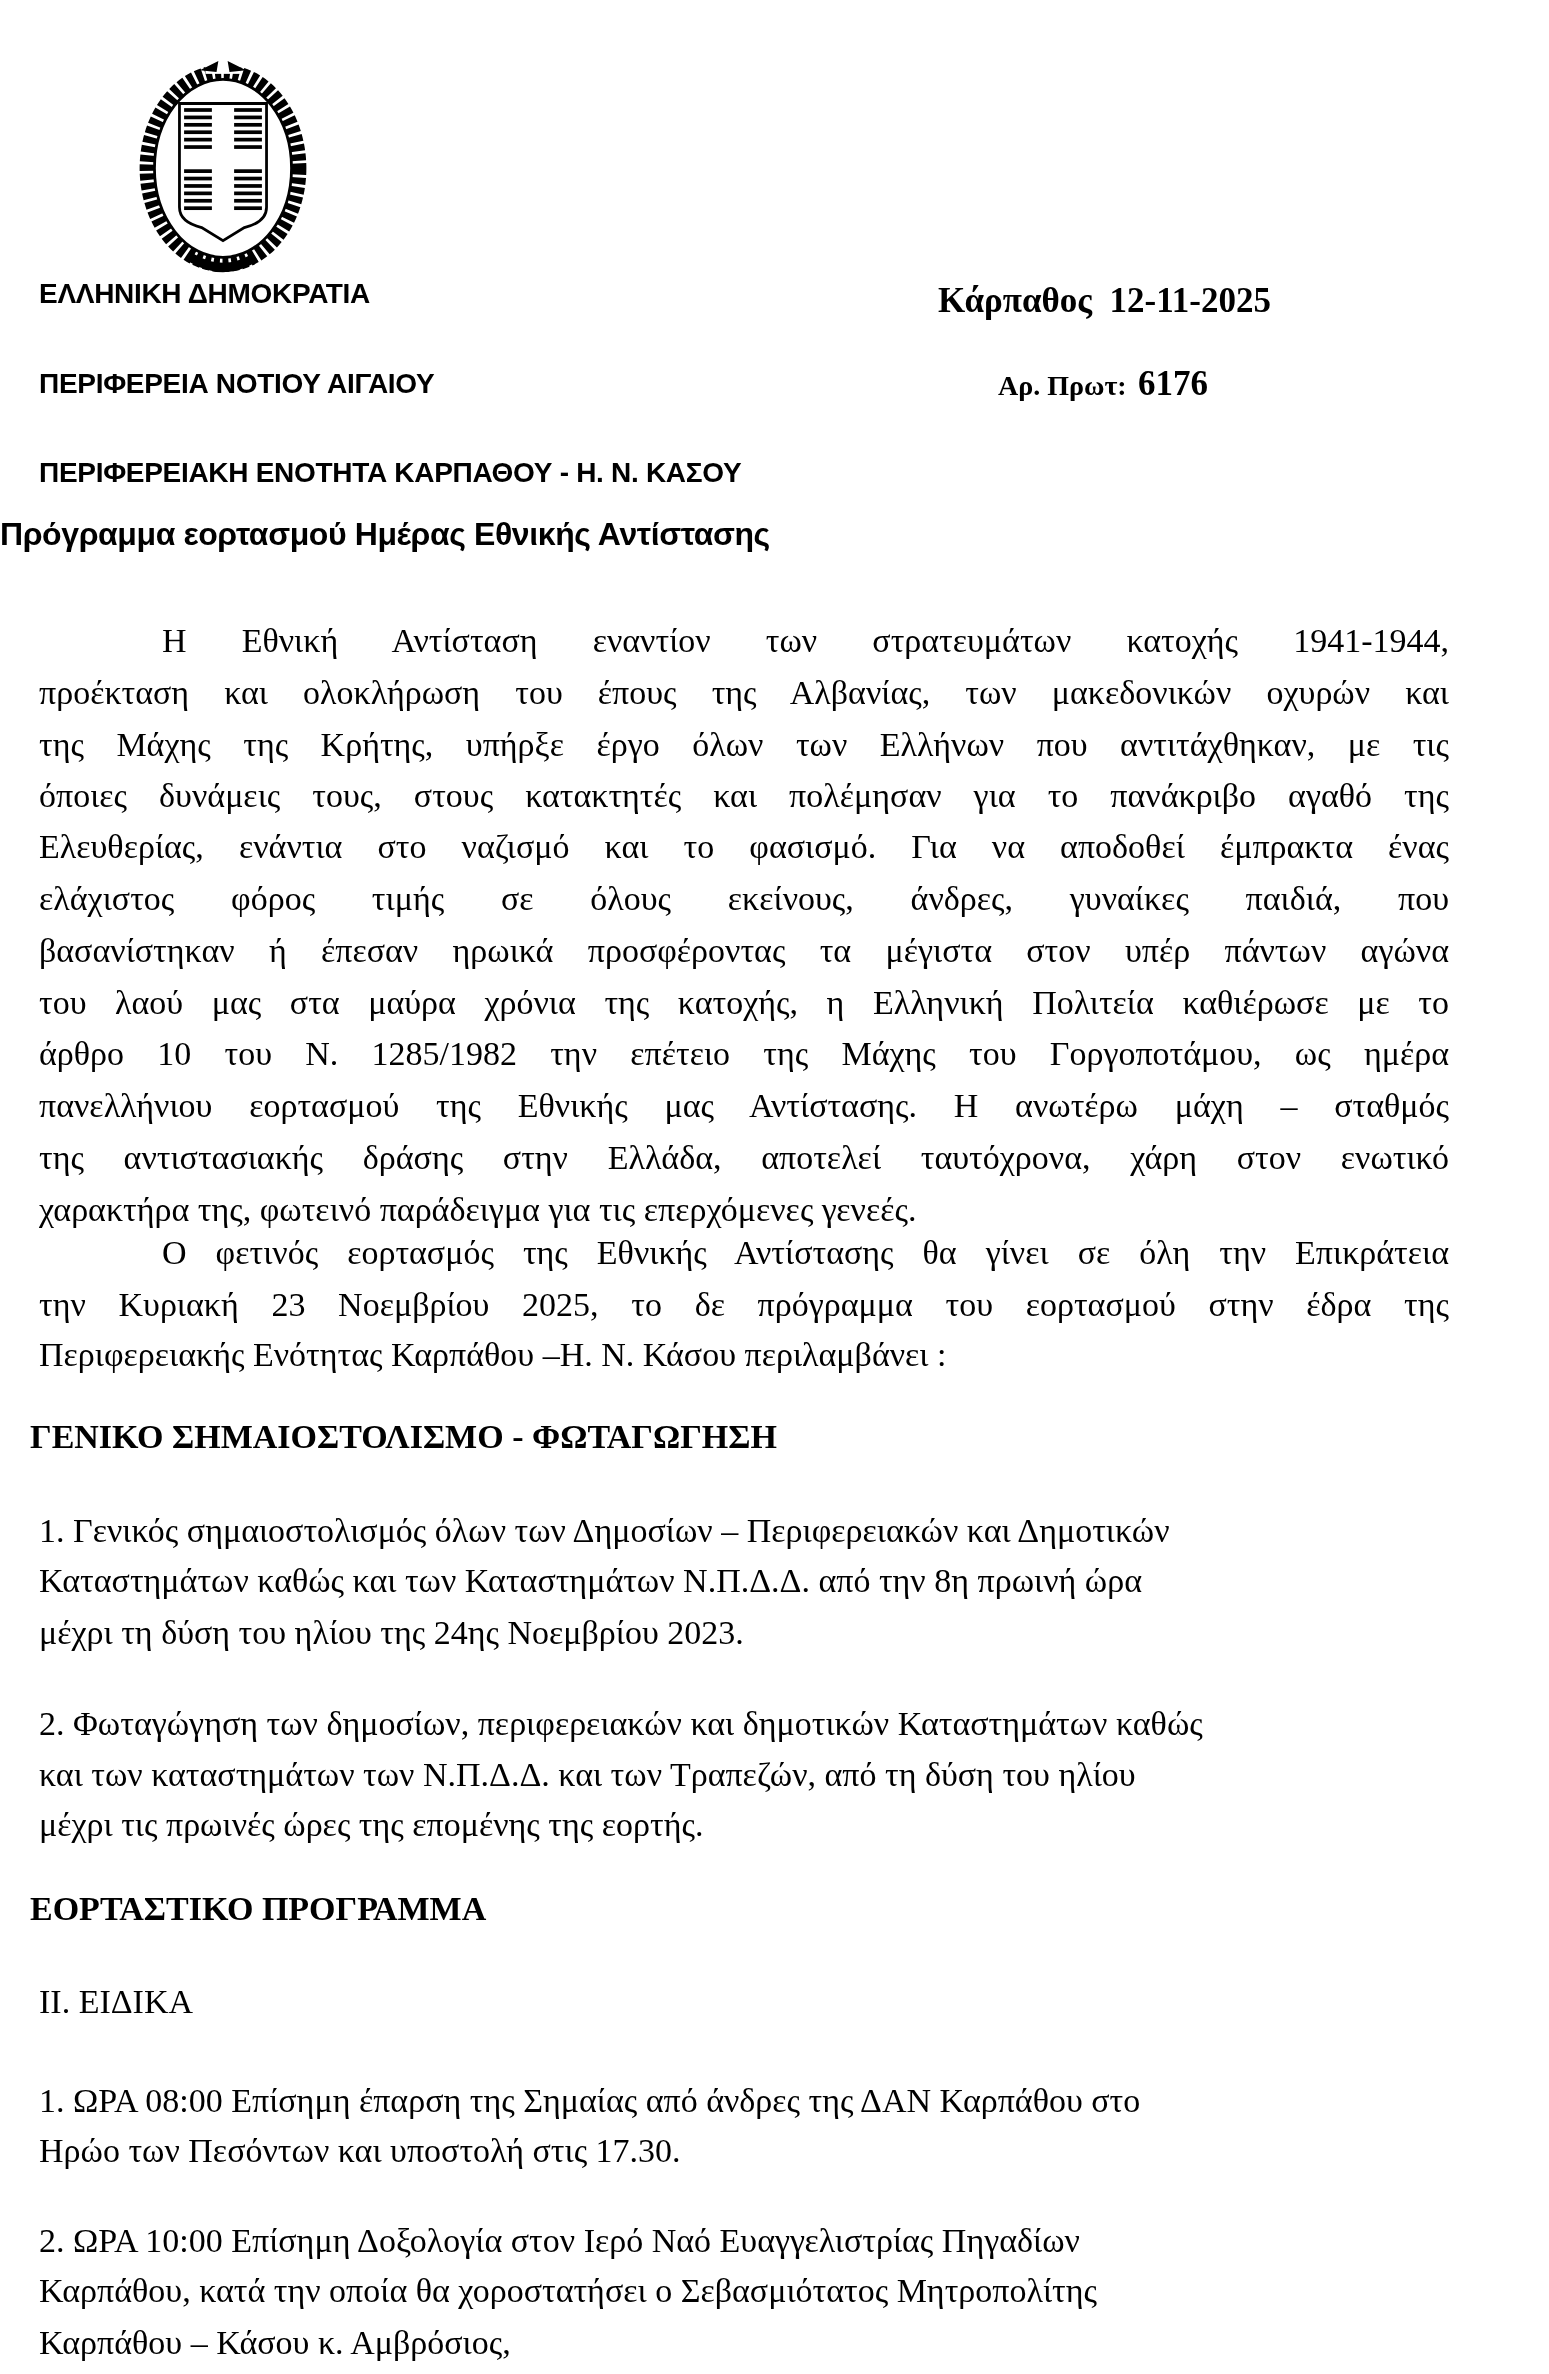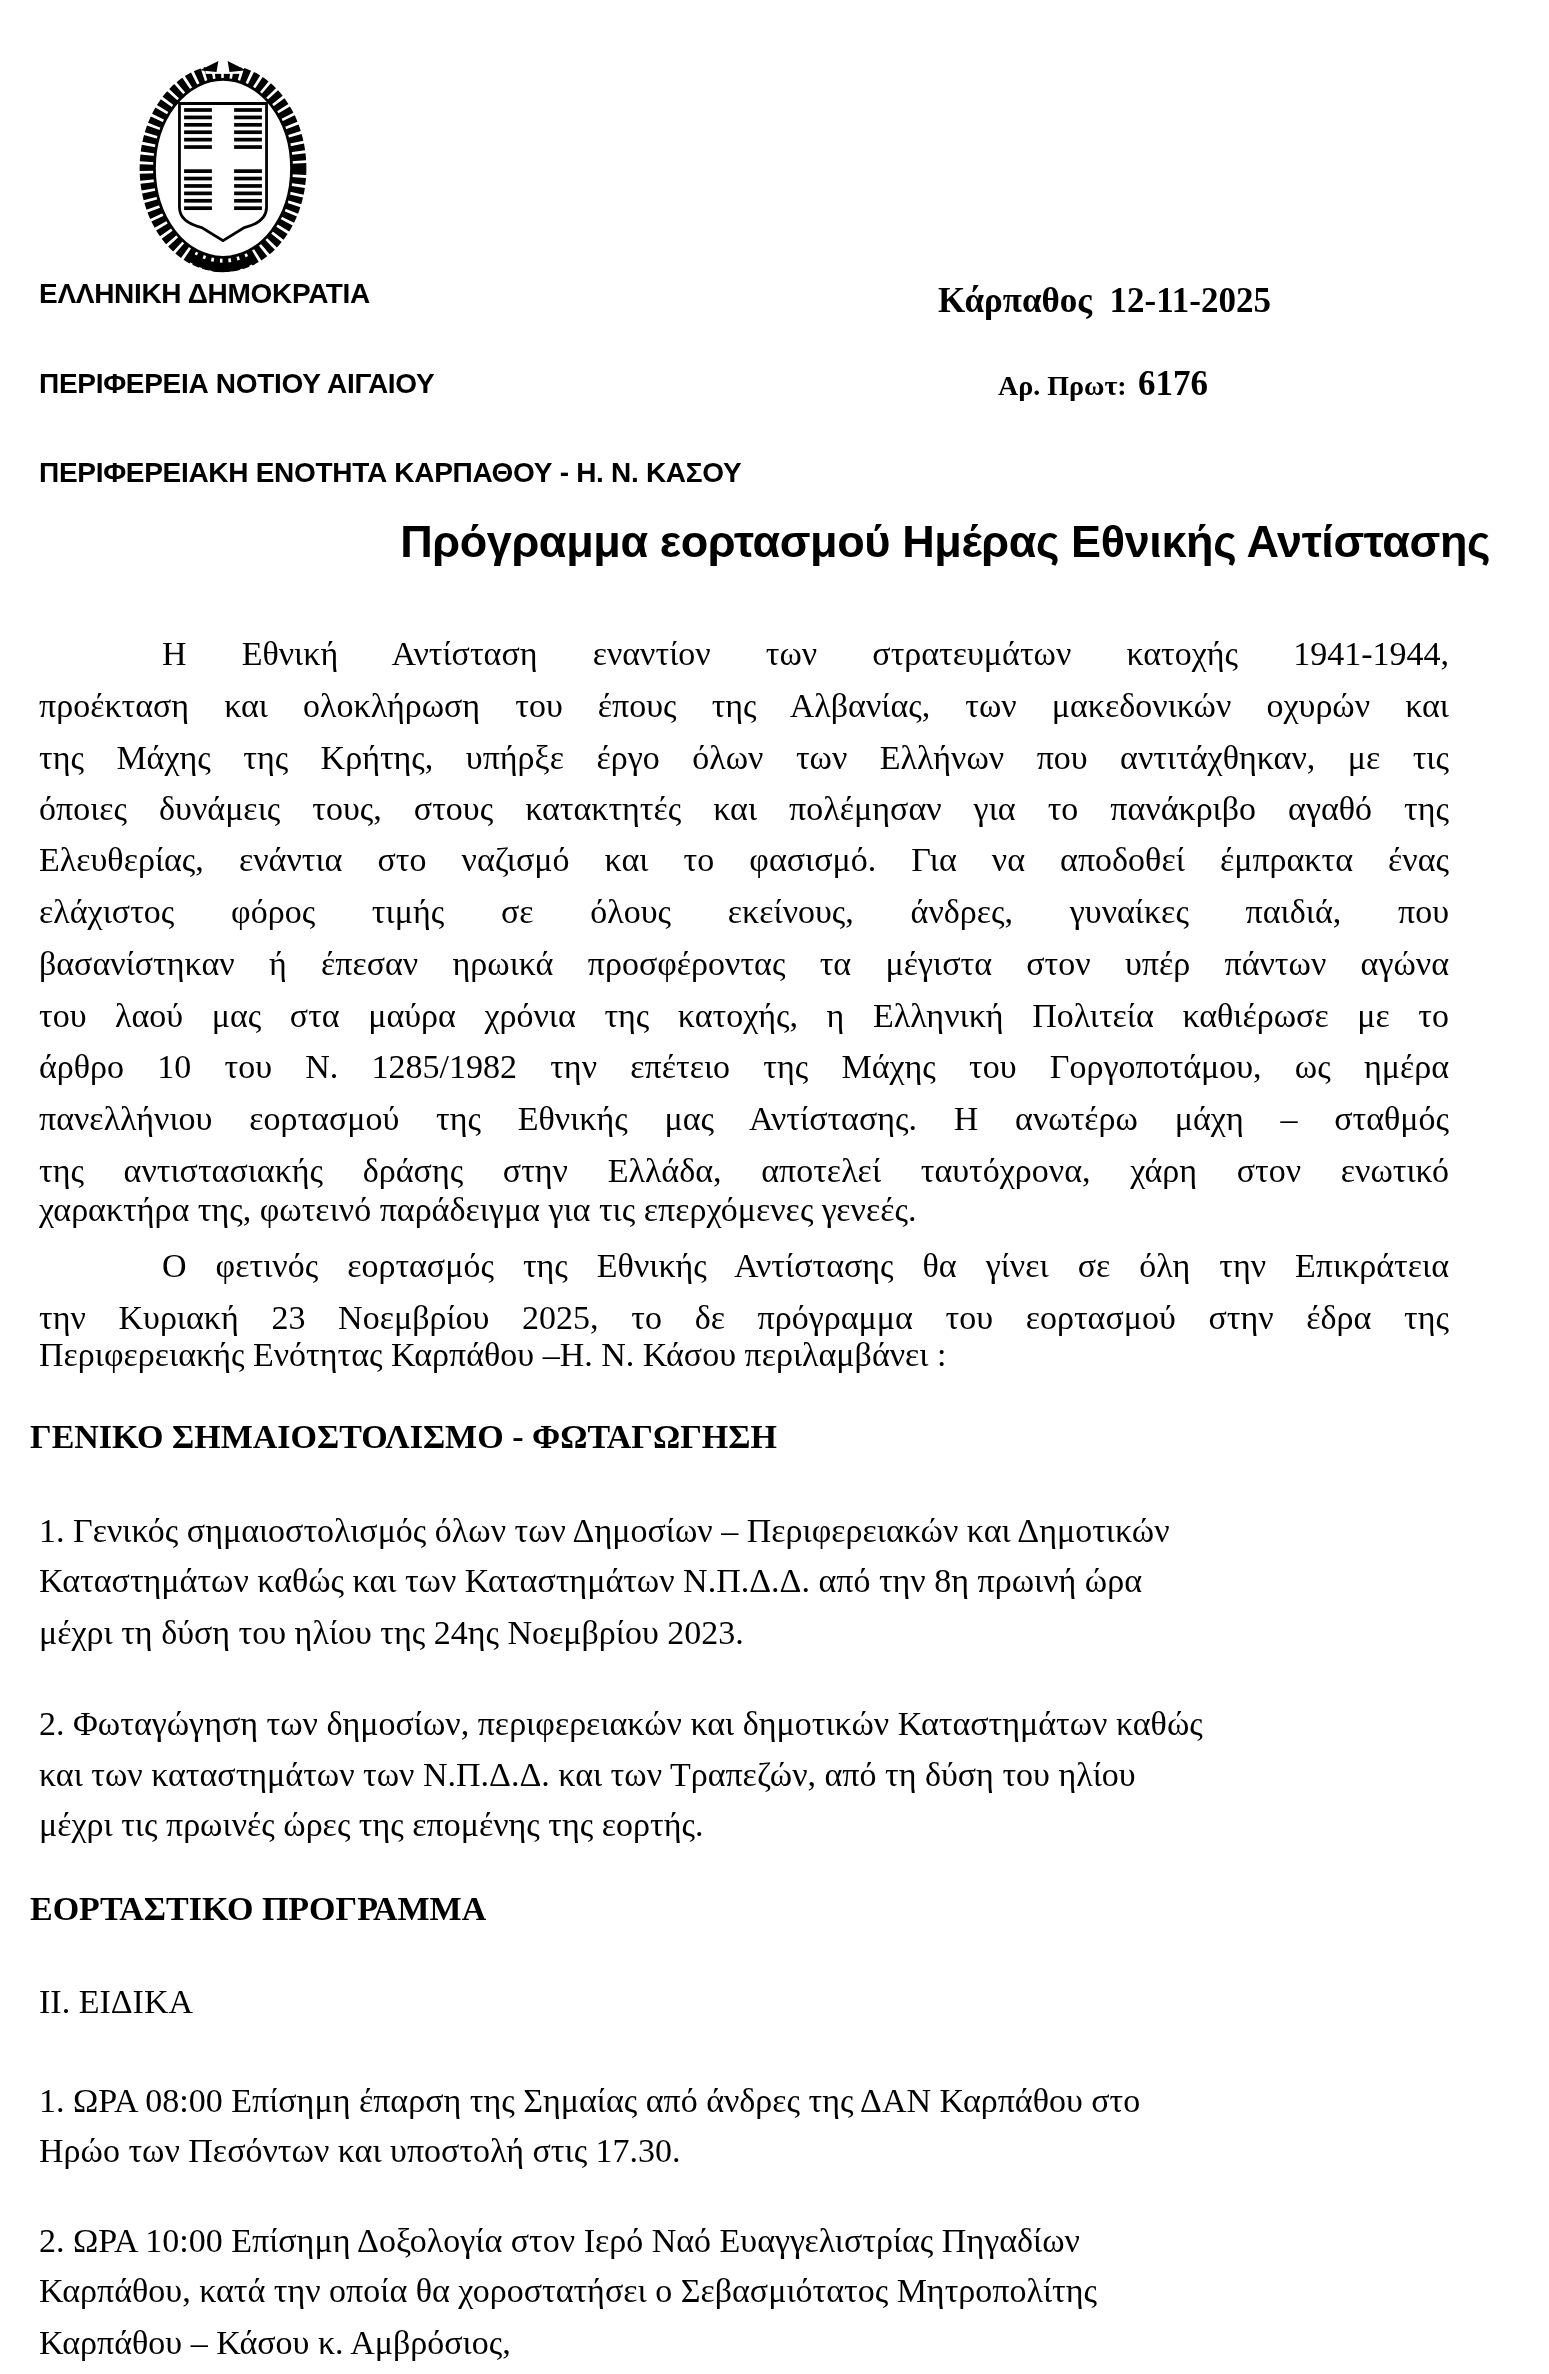--- a/index.html
+++ b/index.html
@@ -1,22 +1,22 @@
 <!DOCTYPE html>
 <html style="font-size:15px"><head>
 <meta charset="utf-8">
 <style>
   html, body { margin: 0; padding: 0; background: #ffffff; }
   body { width: 1549px; height: 2375px; position: relative; overflow: hidden; color: #000; }
   .emblem { position: absolute; left: 135px; top: 59px; width: 176px; height: 215px; }
   .hdr { position: absolute; left: 39px; font-family: "Liberation Sans", sans-serif; font-weight: bold; font-size: 28px; letter-spacing: -0.3px; white-space: nowrap; }
   .hdr-right { position: absolute; font-family: Liberation Serif, serif; font-weight: bold; white-space: nowrap; }
-  .title { position: absolute; left: 0; width: 1490px; text-align: right; top: 516px; font-family: "Liberation Sans", sans-serif; font-weight: bold; font-size: 45px; letter-spacing: -0.4px; white-space: nowrap; }
+  .title { position: absolute; left: 0; width: 1490px; text-align: left; top: 516px; font-family: "Liberation Sans", sans-serif; font-weight: bold; font-size: 32px; letter-spacing: -0.4px; white-space: nowrap; }
   .ln { position: absolute; left: 39px; width: 1410px; font-family: "Liberation Serif", serif; font-size: 34px; line-height: 41px; white-space: nowrap; }
-  .ln.just { text-align: justify; text-align-last: justify; white-space: normal; height: 41px; overflow: hidden; margin-top: 13px; }
+  .ln.just { text-align: justify; text-align-last: justify; white-space: normal; height: 41px; overflow: hidden; }
   .ln.indent { left: 162px; width: 1287px; }
   .sec { position: absolute; left: 30px; font-family: "Liberation Serif", serif; font-weight: bold; font-size: 34px; line-height: 41px; white-space: nowrap; }
   .sub { position: absolute; left: 39px; font-family: "Liberation Serif", serif; font-size: 34px; line-height: 41px; white-space: nowrap; }
 </style>
 </head>
 <body>
 
 <svg class="emblem" viewBox="0 0 190 232" xmlns="http://www.w3.org/2000/svg">
   <g fill="none" stroke="#000">
     <ellipse cx="95" cy="118" rx="82" ry="104" stroke-width="16" stroke-dasharray="7 3"></ellipse>

